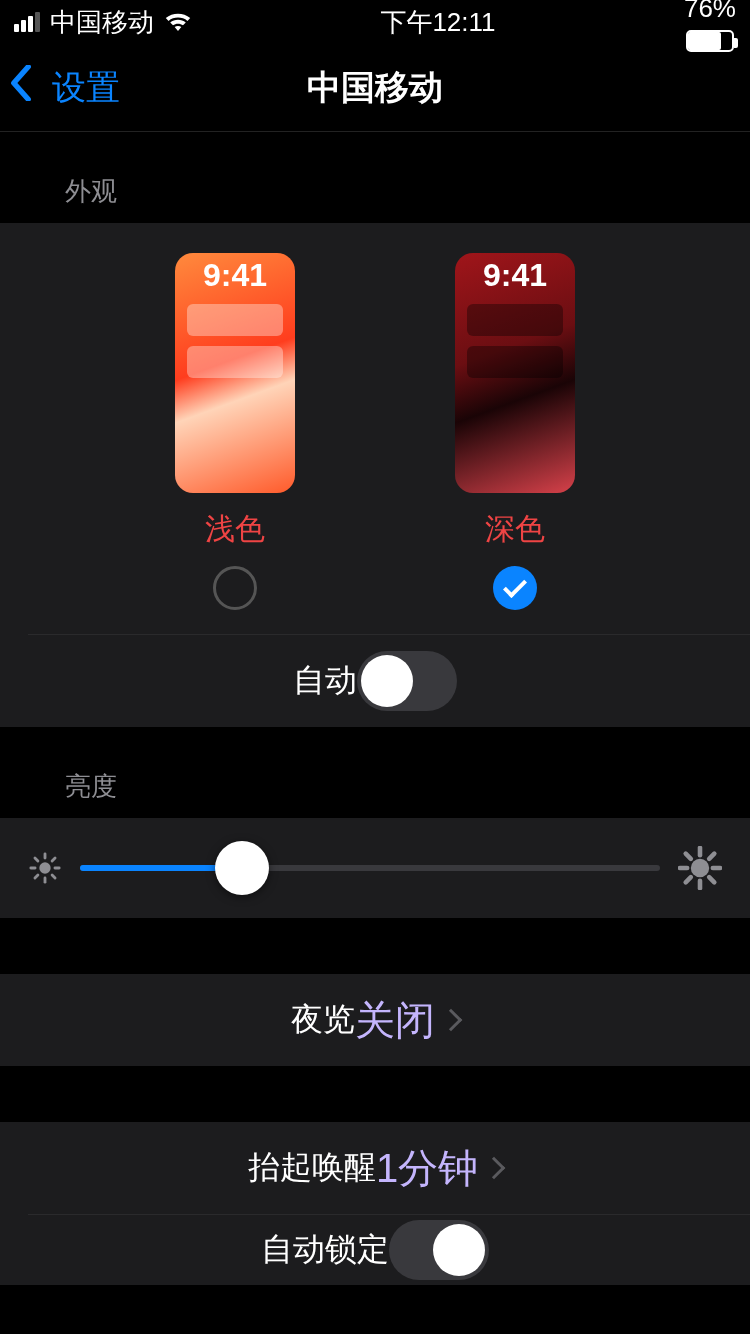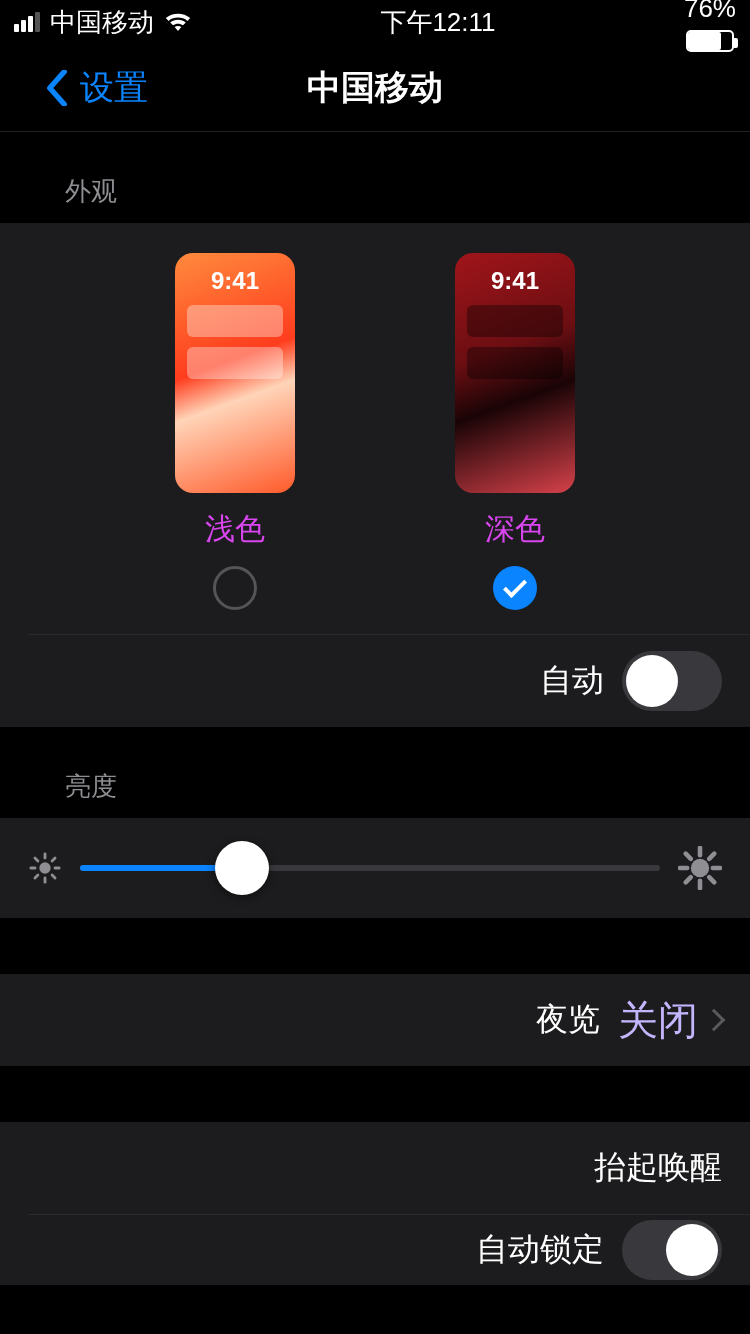--- a/index.html
+++ b/index.html
@@ -41,22 +41,22 @@
     .battery-fill { height:100%; background:#fff; border-radius:2px; }
     
     .nav-bar {
       height: 88px;
       display: flex;
       align-items: center;
       position: relative;
       border-bottom: 1px solid #222;
     }
     .back-btn {
-      display:flex; align-items:center; color:#0a84ff; font-size:34px;
-      padding-left: 10px; gap:12px;margin-left:36px;
+      display:flex; align-items:flex-start; color:#0a84ff; font-size:34px;
+      padding-left: 10px; gap:20px;
     }
     .nav-title {
       position:absolute; left:0; right:0; text-align:center;
       font-size: 34px; font-weight:600; pointer-events:none;
     }
     
     .section-header {
       color:#8e8e93; font-size:26px; padding: 42px 28px 14px;
       background:#000;
       margin-left:37px;
@@ -67,40 +67,40 @@
       display:flex; justify-content:center; gap:160px;
       padding: 30px 0 24px;
     }
     .theme-option { display:flex; flex-direction:column; align-items:center; gap:16px; }
     .phone-preview {
       width:120px; height:240px; border-radius:18px; overflow:hidden;
       position:relative;
     }
     .phone-light { background: linear-gradient(160deg,#ff8a3d 0%,#ff3d1e 45%,#ffd4b8 60%, #ff5a2a 100%); }
     .phone-dark  { background: linear-gradient(160deg,#a0151a 0%,#6b0e12 40%,#1a0406 60%, #d6414a 100%); }
-    .pv-time { color:#fff; font-size:24px; font-weight:600; text-align:center; margin-top:14px; }
+    .pv-time { color:#fff; font-size:32px; font-weight:600; text-align:center; margin-top:4px; }
     .pv-block { margin:10px 12px 0; height:32px; border-radius:6px; }
     .phone-light .pv-block { background: rgba(255,255,255,0.35); }
     .phone-dark  .pv-block { background: rgba(0,0,0,0.35); }
-    .theme-label { font-size:30px; color:#d946ef; }
+    .theme-label { font-size:30px; color:#ef4444; }
     .radio {
       width:44px; height:44px; border-radius:50%;
       display:flex; align-items:center; justify-content:center;
     }
     .radio-off { border:3px solid #555; }
     .radio-on  { background:#0a84ff; }
     .checkmark {
       width:22px; height:12px; border-left:4px solid #fff; border-bottom:4px solid #fff;
       transform: rotate(-45deg); margin-top:-4px;
     }
     .divider { height:1px; background:#2a2a2c; margin-left:28px; }
     
     .list-row {
-      display:flex; align-items:center; justify-content:flex-end;
-      padding: 0 28px; height:92px;gap:18px;
+      display:flex; align-items:center; justify-content:center;
+      padding: 0 28px; height:92px;
     }
     .row-label { font-size:32px; }
     .row-value { font-size:40px; color:#c4b5fd; display:flex; align-items:center; gap:8px; }
     .chevron {
       width:16px; height:16px; border-top:3px solid #5a5a5e; border-right:3px solid #5a5a5e;
       transform: rotate(45deg);
     }
     
     .toggle {
       width:100px; height:60px; border-radius:30px; position:relative;
@@ -248,20 +248,24 @@
       <span class="chevron"></span>
     </span>
   </div>
 </div>
 
 <div class="gap"></div>
 
 <div class="group">
   <div class="list-row">
     <span class="row-label">抬起唤醒</span>
+    <span class="row-value">
+      <span>1分钟</span>
+      <span class="chevron"></span>
+    </span>
   </div>
   <div class="divider"></div>
   <div class="list-row" style="height:70px">
     <span class="row-label">自动锁定</span>
     <div class="toggle toggle-off" style="opacity:1">
       <div class="knob" style="left:44px"></div>
     </div>
   </div>
 </div>
 

